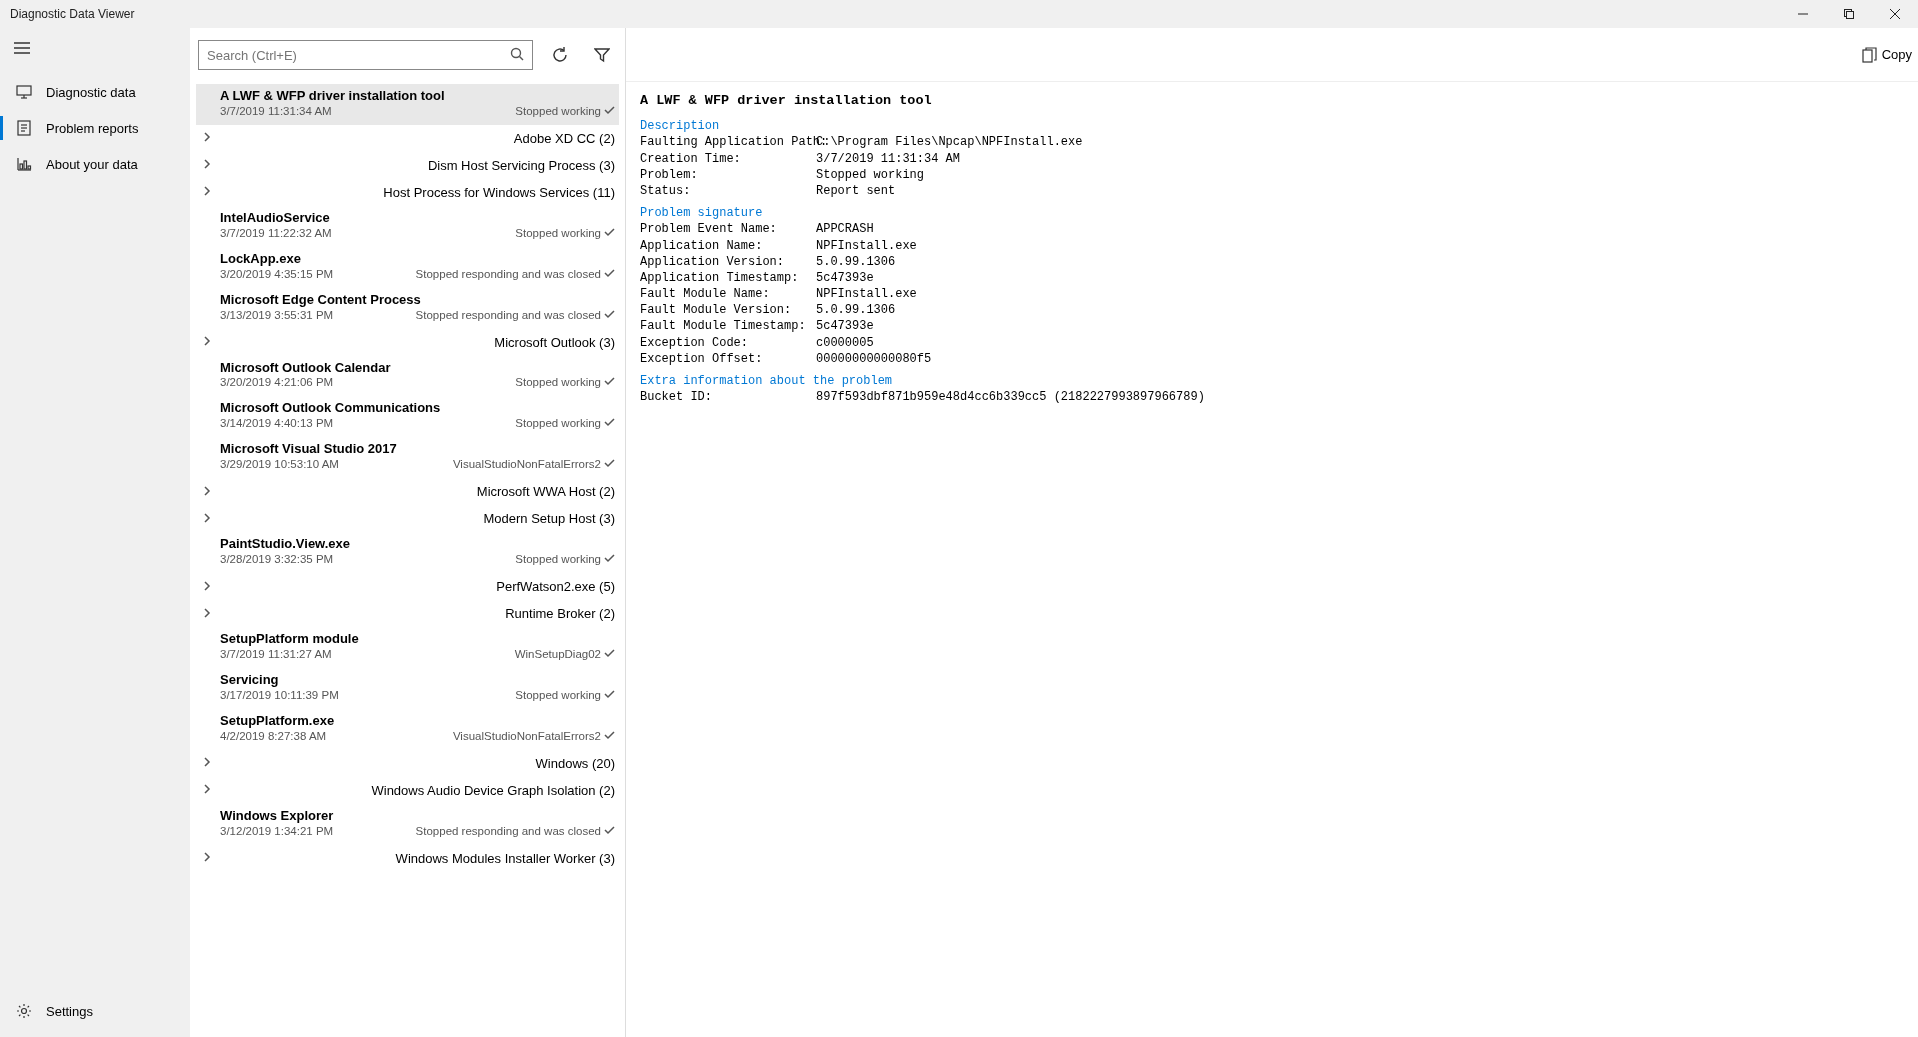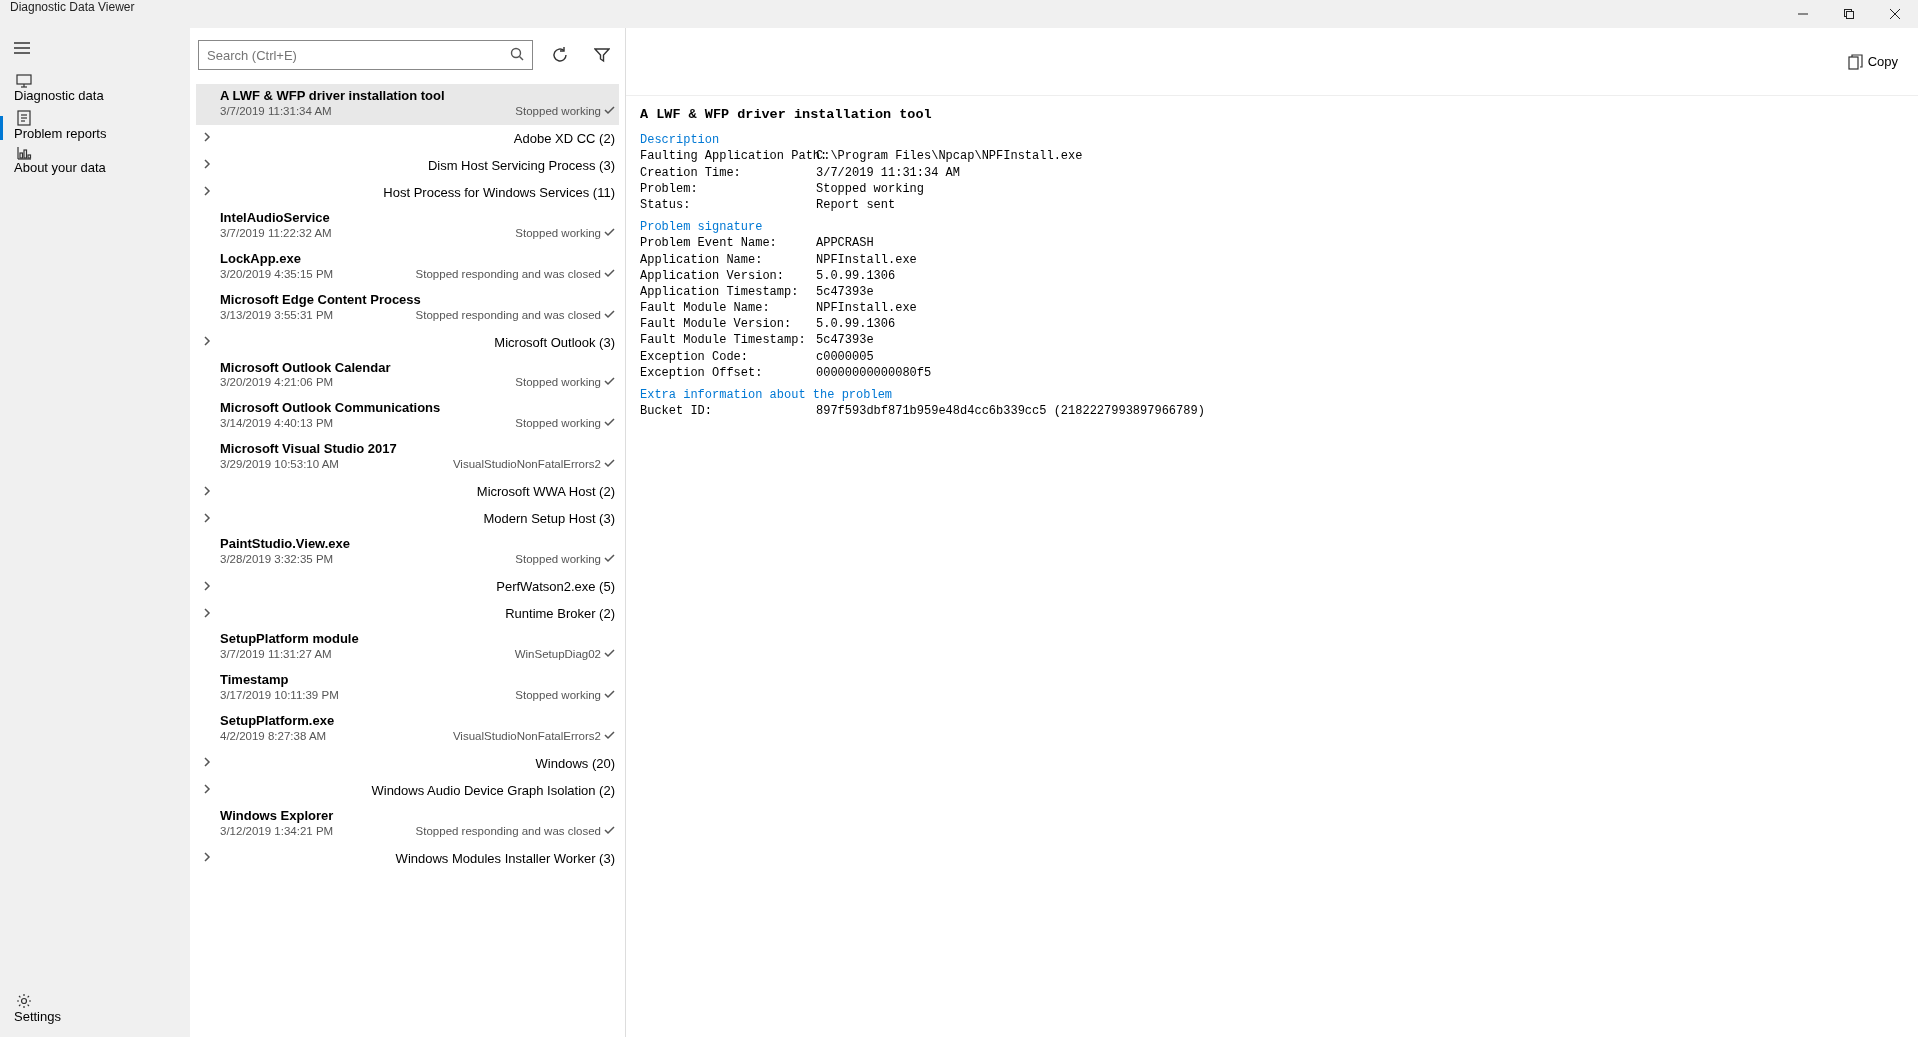--- a/index.html
+++ b/index.html
@@ -1,47 +1,47 @@
 <!DOCTYPE html>
 <html><head>
 <meta charset="utf-8">
 <style>
 * { box-sizing: border-box; margin: 0; padding: 0; }
 body { font-family: "Segoe UI", Tahoma, sans-serif; font-size: 13px; color: #000; background: #fff; overflow: hidden; width: 1918px; height: 1037px; }
-.titlebar { height: 28px; background: #f0f0f0; display: flex; align-items: flex-start; padding-left: 10px; }
+.titlebar { height: 28px; background: #f0f0f0; display: flex; align-items: center; padding-left: 10px; }
 .titlebar .title { font-size: 12px; color: #222; }
 .titlebar .spacer { flex: 1; }
 .titlebar .win-btn { width: 46px; height: 28px; display: flex; align-items: center; justify-content: center; cursor: pointer; }
 .titlebar .win-btn svg { stroke: #222; fill: none; }
 .app-body { display: flex; height: calc(100% - 28px); }
 .sidebar { width: 190px; background: #f0f0f0; display: flex; flex-direction: column; }
 .sidebar .hamburger { height: 40px; display: flex; align-items: center; padding-left: 14px; cursor: pointer; }
 .sidebar .nav { padding-top: 6px; flex: 1; }
-.nav-item { height: 36px; display: flex; align-items: flex-start; padding-left: 14px; cursor: pointer; position: relative; flex-direction: column; }
+.nav-item { height: 36px; display: flex; align-items: center; padding-left: 14px; cursor: pointer; position: relative; }
 .nav-item .icon { width: 20px; display: flex; align-items: center; justify-content: center; margin-right: 12px; }
 .nav-item.active::before { content: ""; position: absolute; left: 0; top: 6px; bottom: 6px; width: 3px; background: #0078d4; }
 .sidebar-bottom { padding-bottom: 8px; }
 .list-col { width: 436px; border-right: 1px solid #ddd; display: flex; flex-direction: column; height: 100%; }
 .search-row { height: 54px; display: flex; align-items: center; padding: 0 8px 0 8px; gap: 12px; }
 .search-box { flex: 1; height: 30px; border: 1px solid #888; display: flex; align-items: center; padding: 0 8px; background: #fff; }
 .search-box input { flex: 1; border: none; outline: none; font-size: 13px; background: transparent; }
 .search-box .search-icon { color: #555; }
 .toolbar-btn { width: 30px; height: 30px; display: flex; align-items: center; justify-content: center; cursor: pointer; }
 .list-scroll { flex: 1; overflow-y: auto; padding: 2px 6px 10px 6px; }
 .group-header { font-weight: 400; font-size: 13px; padding: 6px 4px 6px 24px; cursor: pointer; position: relative; text-align: right; }
 .chevron { position: absolute; left: 6px; top: 50%; transform: translateY(-50%); width: 12px; height: 12px; }
 .item { padding: 4px 4px 8px 24px; cursor: pointer; }
 .item.selected { background: #e8e8e8; }
 .item .item-title { font-weight: 600; font-size: 13px; line-height: 1.3; }
 .item .item-row2 { display: flex; justify-content: space-between; align-items: center; }
 .item .item-date { font-size: 11.5px; color: #555; }
 .item .item-status { font-size: 11.5px; color: #555; display: flex; align-items: center; gap: 3px; }
 .check { color: #555; }
 .detail-col { flex: 1; display: flex; flex-direction: column; }
-.detail-toolbar { height: 68px; display: flex; align-items: center; justify-content: flex-end; padding-right: 14px; border-bottom: 1px solid #eee; }
+.detail-toolbar { height: 54px; display: flex; align-items: center; justify-content: flex-end; border-bottom: 1px solid #eee; }
 .copy-btn { display: flex; align-items: center; gap: 5px; cursor: pointer; padding: 4px 6px; font-size: 13px; }
 .detail-body { flex: 1; overflow: auto; padding: 10px 14px; font-family: Consolas, "Courier New", monospace; font-size: 12px; line-height: 1.35; }
 .detail-body .heading { font-weight: bold; font-size: 13.5px; margin-bottom: 8px; }
 .section-label { color: #0078d4; margin-top: 6px; }
 .kv-line { display: flex; }
 .kv-key { width: 160px; white-space: pre; }
 .kv-val { white-space: pre; margin-left: 16px; }
 </style>
 </head>
 <body>
@@ -246,21 +246,21 @@
         <div class="item">
           <div class="item-title">SetupPlatform module</div>
           <div class="item-row2">
             <span class="item-date">3/7/2019 11:31:27 AM</span>
             <span class="item-status">WinSetupDiag02 <span class="check"><svg width="11" height="9" fill="none" stroke="#555" stroke-width="1.5">
                   <polyline points="1,4 4,7 10,1"></polyline>
                 </svg></span></span>
           </div>
         </div>
         <div class="item">
-          <div class="item-title">Timestamp</div>
+          <div class="item-title">Servicing</div>
           <div class="item-row2">
             <span class="item-date">3/17/2019 10:11:39 PM</span>
             <span class="item-status">Stopped working <span class="check"><svg width="11" height="9" fill="none" stroke="#555" stroke-width="1.5">
                   <polyline points="1,4 4,7 10,1"></polyline>
                 </svg></span></span>
           </div>
         </div>
         <div class="item">
           <div class="item-title">SetupPlatform.exe</div>
           <div class="item-row2">

